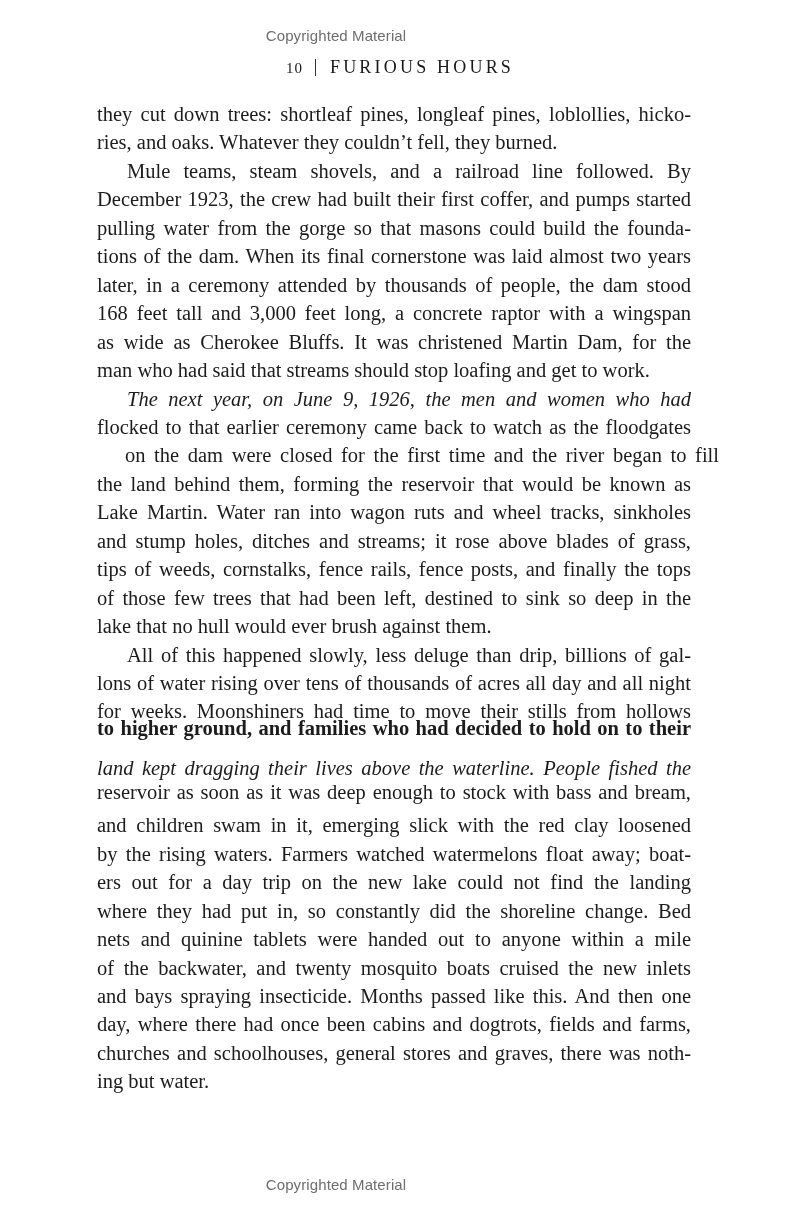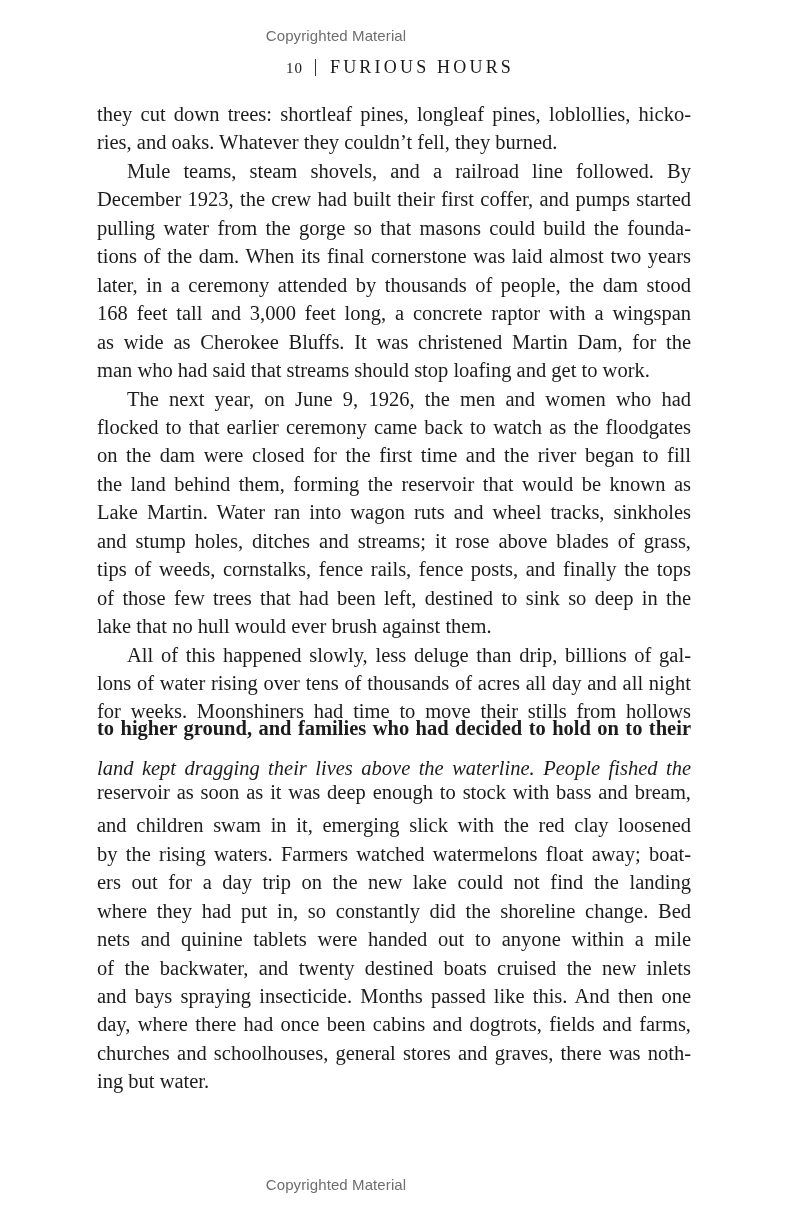--- a/index.html
+++ b/index.html
@@ -100,43 +100,43 @@
       <div class="line indent" style="top: 156.9px;">Mule teams, steam shovels, and a railroad line followed. By</div>
       <div class="line" style="top: 185.35px;">December 1923, the crew had built their first coffer, and pumps started</div>
       <div class="line" style="top: 213.8px;">pulling water from the gorge so that masons could build the founda-</div>
       <div class="line" style="top: 242.25px;">tions of the dam. When its final cornerstone was laid almost two years</div>
       <div class="line" style="top: 270.7px;">later, in a ceremony attended by thousands of people, the dam stood</div>
       <div class="line" style="top: 299.15px;">168 feet tall and 3,000 feet long, a concrete raptor with a wingspan</div>
       <div class="line" style="top: 327.6px;">as wide as Cherokee Bluffs. It was christened Martin Dam, for the</div>
       <div class="line last" style="top: 356.05px;">man who had said that streams should stop loafing and get to work.</div>
     </div>
     <div>
-      <div class="line indent" style="top: 384.5px;">The next year, on June 9, 1926, the men and women who had</div>
+      <div class="line indent" style="top: 384.5px; font-style: italic;">The next year, on June 9, 1926, the men and women who had</div>
       <div class="line" style="top: 412.95px;">flocked to that earlier ceremony came back to watch as the floodgates</div>
-      <div class="line" style="top: 441.4px;">on the dam were closed for the first time and the river began to fill</div>
+      <div class="line" style="top: 441.4px; margin-left: 28px;">on the dam were closed for the first time and the river began to fill</div>
       <div class="line" style="top: 469.85px;">the land behind them, forming the reservoir that would be known as</div>
       <div class="line" style="top: 498.3px;">Lake Martin. Water ran into wagon ruts and wheel tracks, sinkholes</div>
       <div class="line" style="top: 526.75px;">and stump holes, ditches and streams; it rose above blades of grass,</div>
       <div class="line" style="top: 555.2px;">tips of weeds, cornstalks, fence rails, fence posts, and finally the tops</div>
       <div class="line" style="top: 583.65px;">of those few trees that had been left, destined to sink so deep in the</div>
       <div class="line last" style="top: 612.1px;">lake that no hull would ever brush against them.</div>
     </div>
     <div>
       <div class="line indent" style="top: 640.55px;">All of this happened slowly, less deluge than drip, billions of gal-</div>
       <div class="line" style="top: 669px;">lons of water rising over tens of thousands of acres all day and all night</div>
       <div class="line" style="top: 697.45px;">for weeks. Moonshiners had time to move their stills from hollows</div>
       <div class="line" style="top: 714px; font-weight: bold;">to higher ground, and families who had decided to hold on to their</div>
       <div class="line" style="top: 754.35px; font-style: italic;">land kept dragging their lives above the waterline. People fished the</div>
       <div class="line" style="top: 778px;">reservoir as soon as it was deep enough to stock with bass and bream,</div>
       <div class="line" style="top: 811.25px;">and children swam in it, emerging slick with the red clay loosened</div>
       <div class="line" style="top: 839.7px;">by the rising waters. Farmers watched watermelons float away; boat-</div>
       <div class="line" style="top: 868.15px;">ers out for a day trip on the new lake could not find the landing</div>
       <div class="line" style="top: 896.6px;">where they had put in, so constantly did the shoreline change. Bed</div>
       <div class="line" style="top: 925.05px;">nets and quinine tablets were handed out to anyone within a mile</div>
-      <div class="line" style="top: 953.5px;">of the backwater, and twenty destined boats cruised the new inlets</div>
+      <div class="line" style="top: 953.5px;">of the backwater, and twenty mosquito boats cruised the new inlets</div>
       <div class="line" style="top: 981.95px;">and bays spraying insecticide. Months passed like this. And then one</div>
       <div class="line" style="top: 1010.4px;">day, where there had once been cabins and dogtrots, fields and farms,</div>
       <div class="line" style="top: 1038.85px;">churches and schoolhouses, general stores and graves, there was noth-</div>
       <div class="line last" style="top: 1067.3px;">ing but water.</div>
     </div>
   </div>
 
 <div class="watermark" id="wm-bottom">Copyrighted Material</div>
 
 </body></html>

